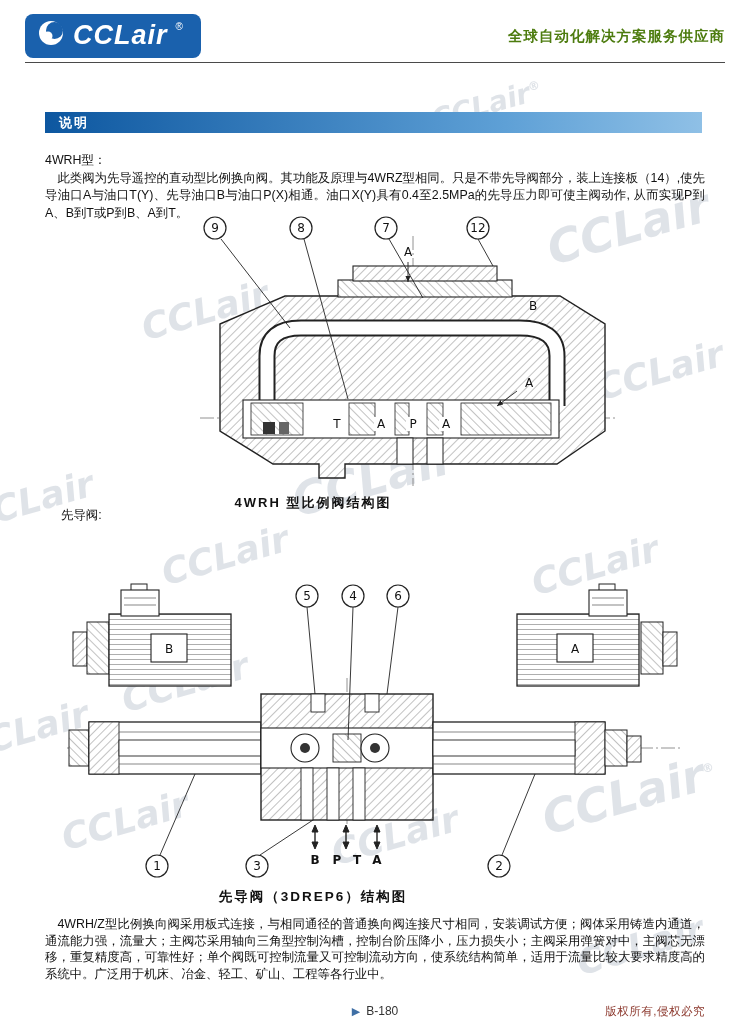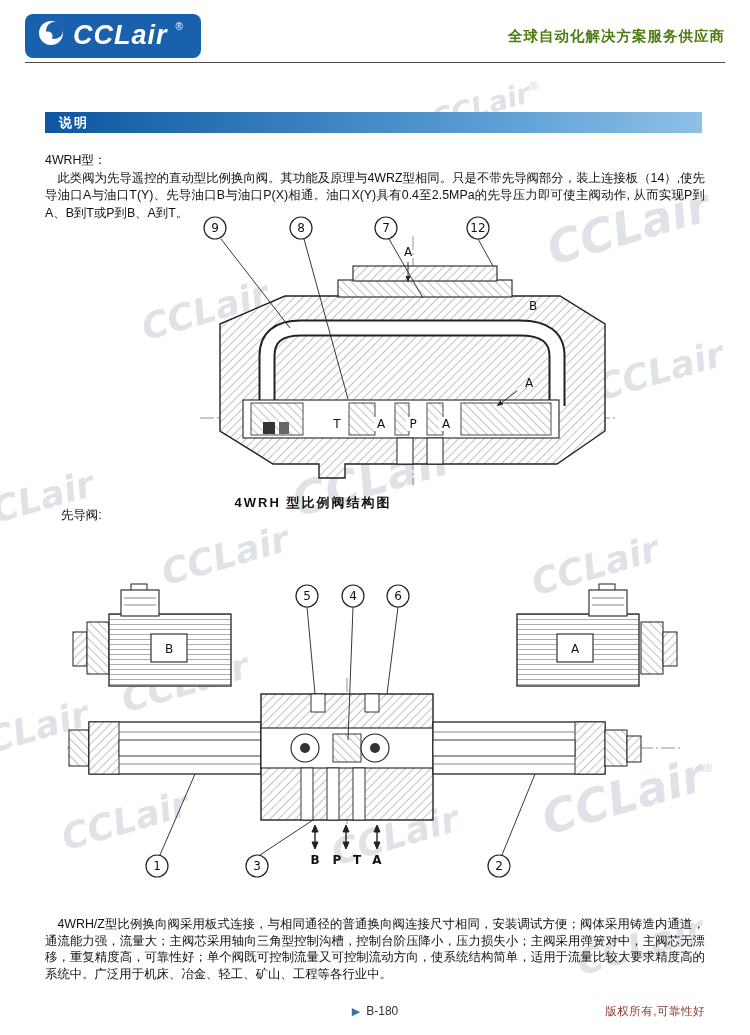--- a/index.html
+++ b/index.html
@@ -336,26 +336,27 @@
         <polygon points="309,260 315,260 312,267"></polygon>
     </g>
 
     <g font-weight="bold">
       <text x="250" y="282" text-anchor="middle">B</text>
       <text x="272" y="282" text-anchor="middle">P</text>
       <text x="292" y="282" text-anchor="middle">T</text>
       <text x="312" y="282" text-anchor="middle">A</text>
     </g>
   </svg>
+  <div class="fig-caption" id="cap2">先导阀（3DREP6）结构图</div>
 
   <div class="para" id="para3">
     <div class="p-body">4WRH/Z型比例换向阀采用板式连接，与相同通径的普通换向阀连接尺寸相同，安装调试方便；阀体采用铸造内通道，通流能力强，流量大；主阀芯采用轴向三角型控制沟槽，控制台阶压降小，压力损失小；主阀采用弹簧对中，主阀芯无漂移，重复精度高，可靠性好；单个阀既可控制流量又可控制流动方向，使系统结构简单，适用于流量比较大要求精度高的系统中。广泛用于机床、冶金、轻工、矿山、工程等各行业中。</div>
   </div>
 
   <div class="footer">
     <span class="page-num">
       <span class="page-marker">▶</span>
       <span>B-180</span>
     </span>
-    <span class="copyright">版权所有,可靠性好</span>
+    <span class="copyright">版权所有,侵权必究</span>
   </div>
 
 </div>
 
 </body></html>

